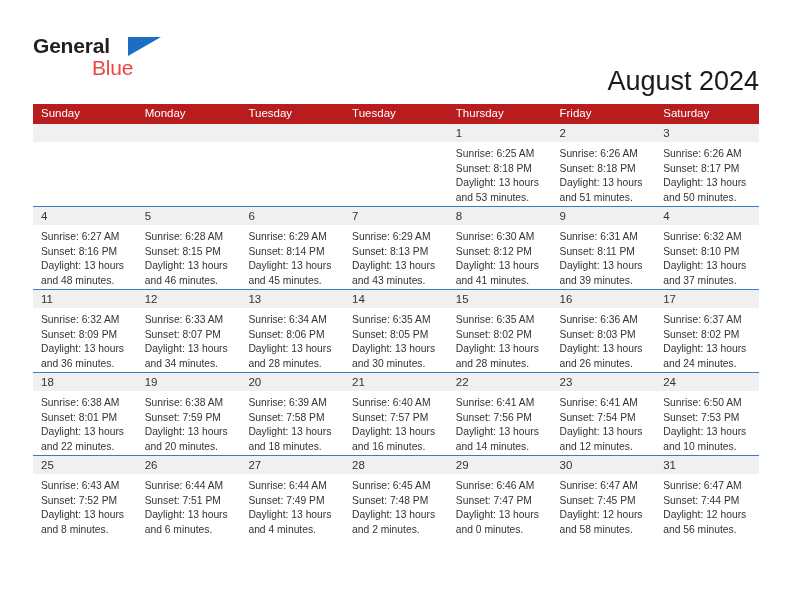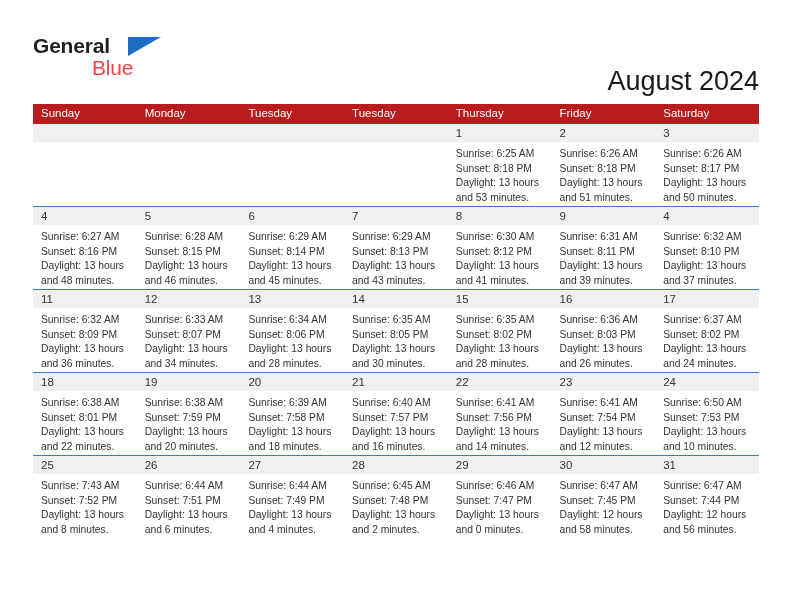--- a/index.html
+++ b/index.html
@@ -468,21 +468,21 @@
                 <div>and 10 minutes.</div>
               </div>
             </div>
           </td>
         </tr>
         <tr class="week-5">
           <td>
             <div class="daycell">
               <div class="daynum-band">25</div>
               <div class="daylines">
-                <div>Sunrise: 7:43 AM</div>
+                <div>Sunrise: 6:43 AM</div>
                 <div>Sunset: 7:52 PM</div>
                 <div>Daylight: 13 hours</div>
                 <div>and 8 minutes.</div>
               </div>
             </div>
           </td>
           <td>
             <div class="daycell">
               <div class="daynum-band">26</div>
               <div class="daylines">

